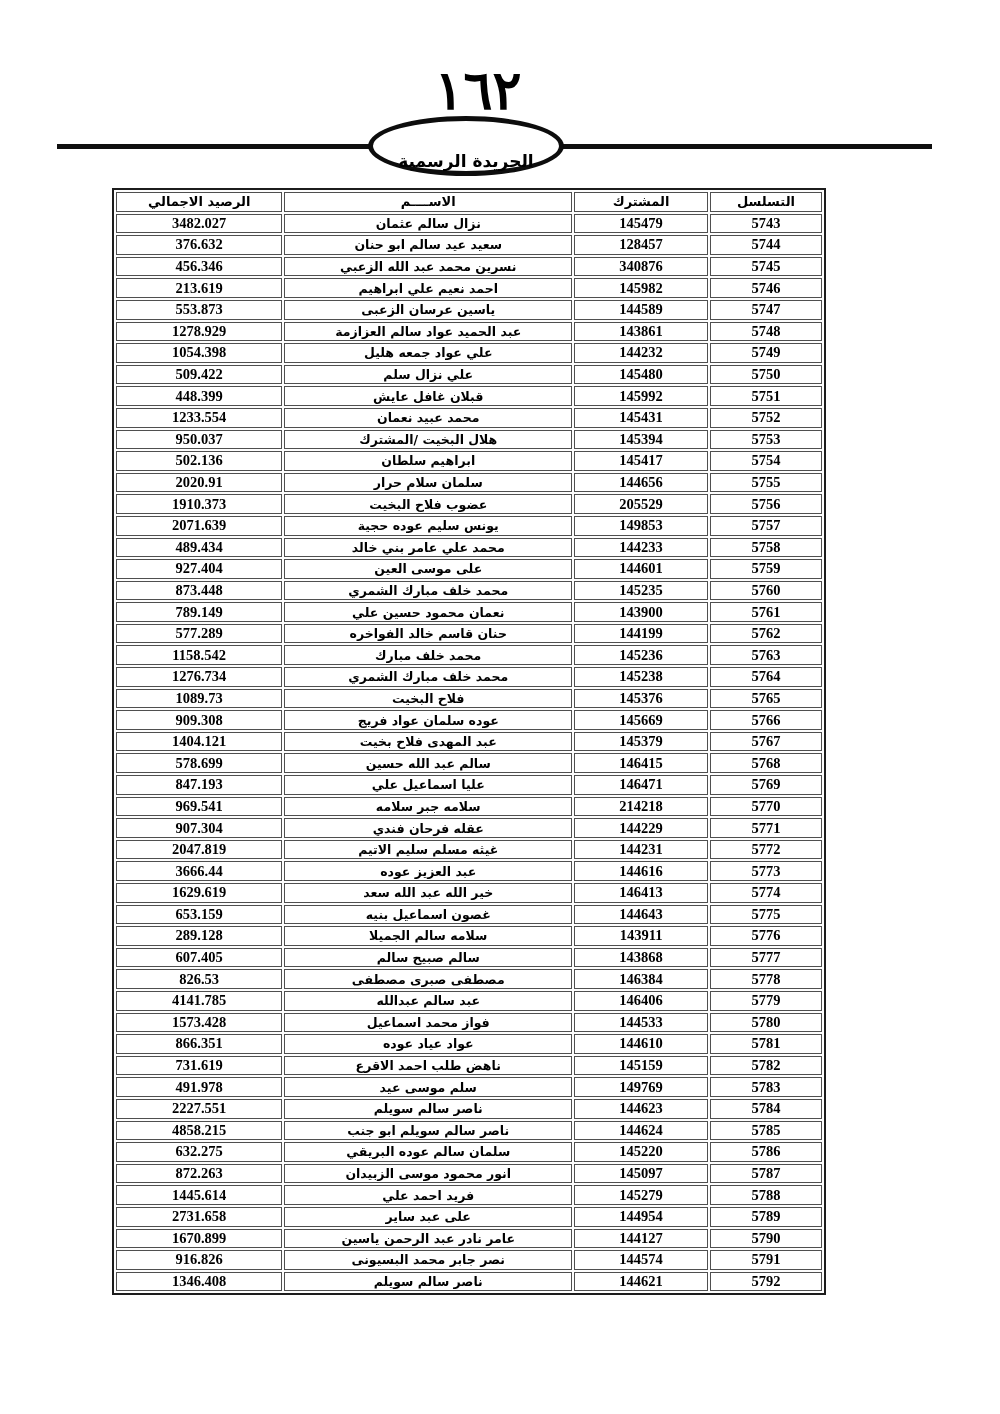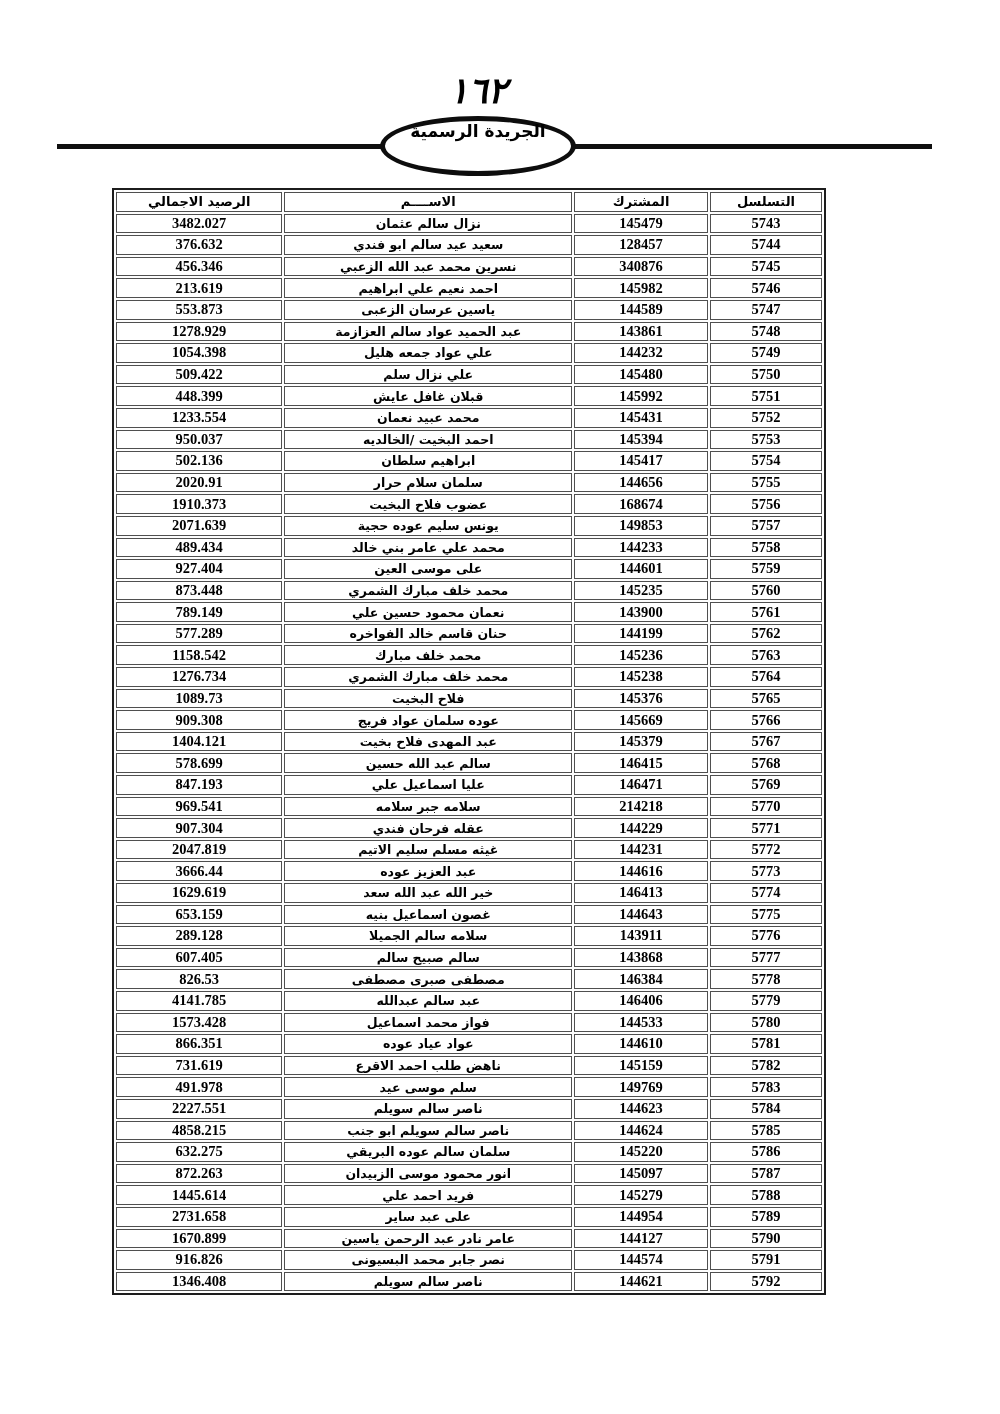--- a/index.html
+++ b/index.html
@@ -9,42 +9,41 @@
     position: relative;
     font-family: "DejaVu Sans", sans-serif;
     overflow: hidden;
   }
   .page-number {
     position: absolute;
     left: 370px; top: 62px; width: 216px; height: 56px;
     text-align: center;
     font-family: "DejaVu Serif", serif;
     font-weight: bold;
-    font-size: 36px;
+    font-size: 54px;
     line-height: 56px;
     color: #000;
-    font-style: italic;
   }
   .header-rule {
     position: absolute;
     left: 57px; top: 144px;
     width: 875px; height: 5px;
     background: #0f0f0f;
     z-index: 1;
   }
   .banner-ellipse {
     position: absolute;
-    left: 380px; top: 116px;
+    left: 368px; top: 116px;
     width: 186px; height: 50px;
     background: #ffffff;
     border: 5px solid #0d0d0d;
     border-radius: 50%;
     z-index: 2;
     display: flex;
-    align-items: flex-start;
+    align-items: flex-end;
     justify-content: center;
   }
   .banner-ellipse span {
     font-weight: bold;
     font-size: 17px;
     color: #000;
     white-space: nowrap;
     direction: rtl;
   }
   .gazette-table {
@@ -114,21 +113,21 @@
   <tbody>
       <tr>
         <td class="cell-serial">5743</td>
         <td class="cell-subscriber">145479</td>
         <td class="cell-name">نزال سالم عثمان</td>
         <td class="cell-balance">3482.027</td>
       </tr>
       <tr>
         <td class="cell-serial">5744</td>
         <td class="cell-subscriber">128457</td>
-        <td class="cell-name">سعيد عيد سالم ابو فندي</td>
+        <td class="cell-name">سعيد عيد سالم ابو حنان</td>
         <td class="cell-balance">376.632</td>
       </tr>
       <tr>
         <td class="cell-serial">5745</td>
         <td class="cell-subscriber">340876</td>
         <td class="cell-name">نسرين محمد عبد الله الزعبي</td>
         <td class="cell-balance">456.346</td>
       </tr>
       <tr>
         <td class="cell-serial">5746</td>
@@ -168,38 +167,38 @@
       </tr>
       <tr>
         <td class="cell-serial">5752</td>
         <td class="cell-subscriber">145431</td>
         <td class="cell-name">محمد عبيد نعمان</td>
         <td class="cell-balance">1233.554</td>
       </tr>
       <tr>
         <td class="cell-serial">5753</td>
         <td class="cell-subscriber">145394</td>
-        <td class="cell-name">احمد البخيت /الخالديه</td>
+        <td class="cell-name">هلال البخيت /المشترك</td>
         <td class="cell-balance">950.037</td>
       </tr>
       <tr>
         <td class="cell-serial">5754</td>
         <td class="cell-subscriber">145417</td>
         <td class="cell-name">ابراهيم سلطان</td>
         <td class="cell-balance">502.136</td>
       </tr>
       <tr>
         <td class="cell-serial">5755</td>
         <td class="cell-subscriber">144656</td>
         <td class="cell-name">سلمان سلام حرار</td>
         <td class="cell-balance">2020.91</td>
       </tr>
       <tr>
         <td class="cell-serial">5756</td>
-        <td class="cell-subscriber">168674</td>
+        <td class="cell-subscriber">205529</td>
         <td class="cell-name">عضوب فلاح البخيت</td>
         <td class="cell-balance">1910.373</td>
       </tr>
       <tr>
         <td class="cell-serial">5757</td>
         <td class="cell-subscriber">149853</td>
         <td class="cell-name">يونس سليم عوده حجية</td>
         <td class="cell-balance">2071.639</td>
       </tr>
       <tr>

